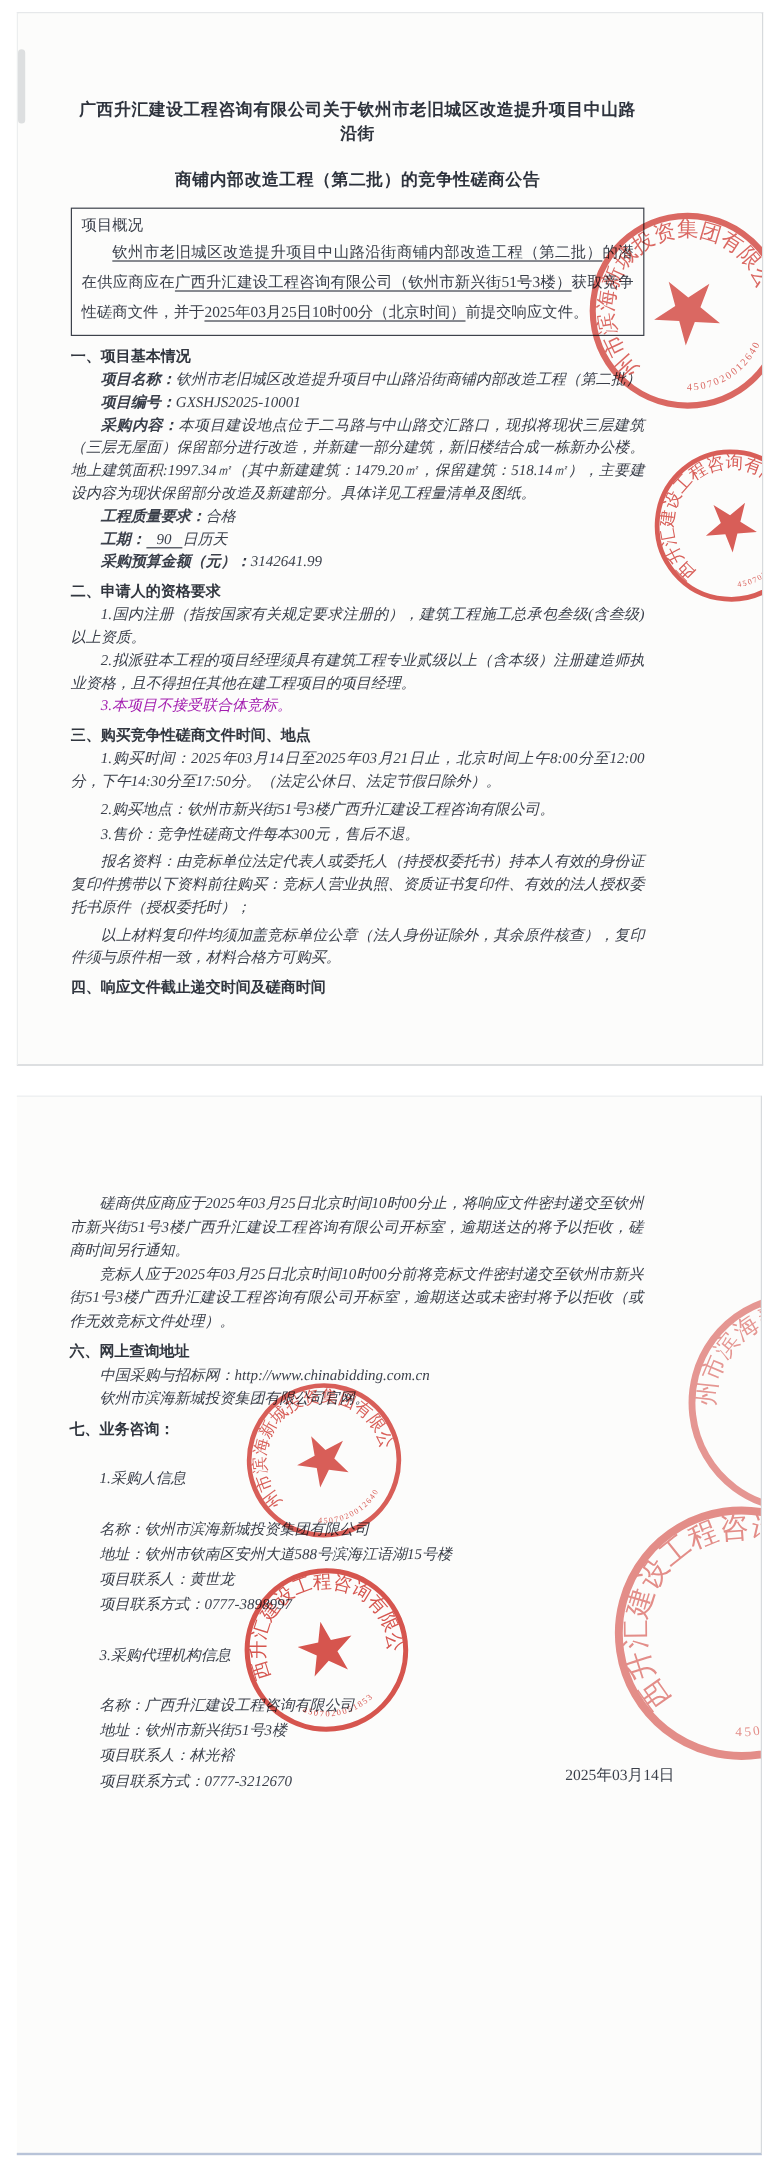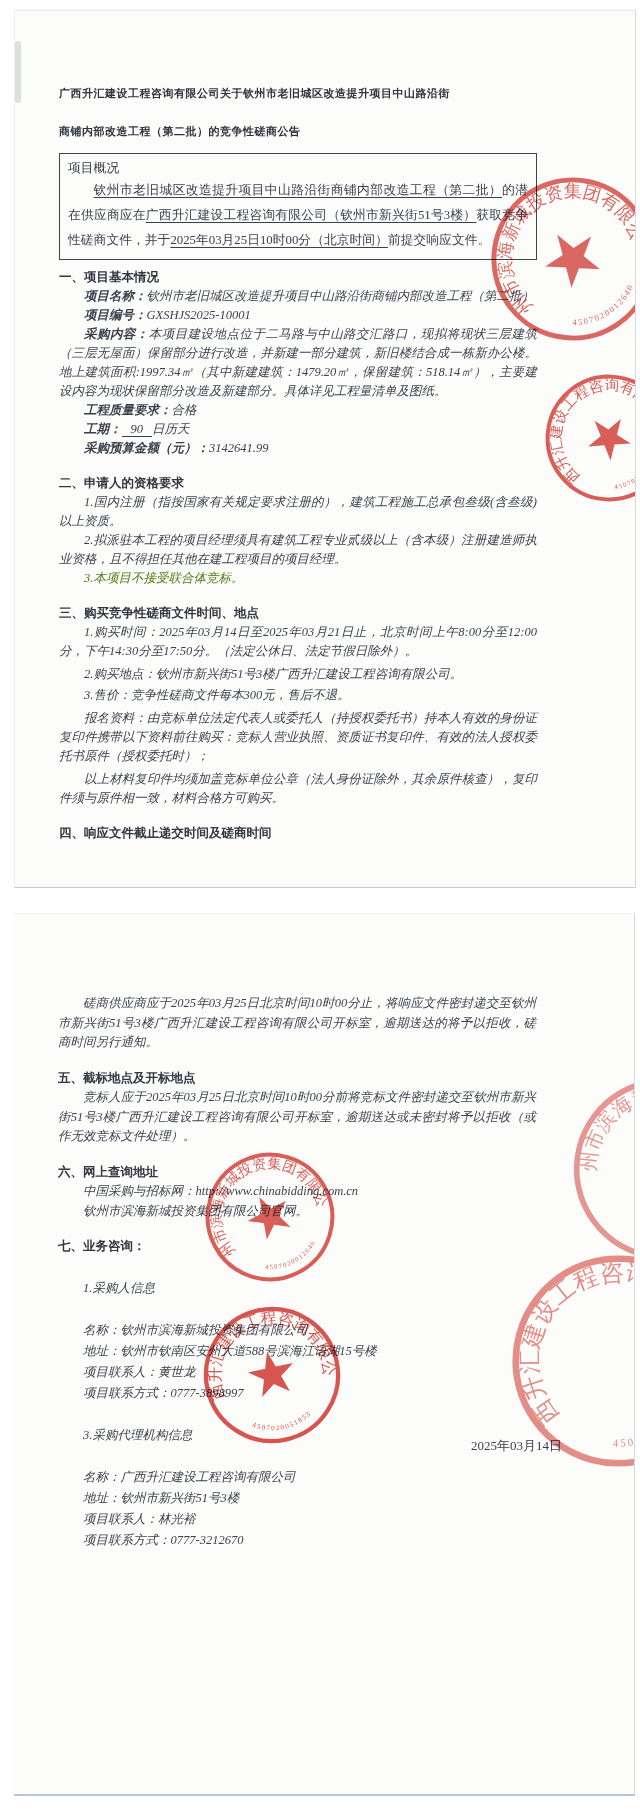--- a/index.html
+++ b/index.html
@@ -12,43 +12,43 @@
   .page{
     position:absolute;left:14px;width:620px;
     background:#fcfcfb;overflow:hidden;
     border-right:1px solid #d7dadd;
   }
   .page1{top:10px;height:876px;border-top:1px solid #e6e8ea;border-bottom:1px solid #c8ccd0;border-left:1px solid #eceeef;}
   .page2{top:913px;height:880px;border-top:1px solid #eceeef;border-bottom:2px solid #b8c3d8;}
   .content{position:absolute;left:44px;top:0;width:478px;font-size:12.5px;line-height:19px;}
   .p2content{top:0;padding-top:80px;line-height:19.5px;}
 
-  .doc-title{font-weight:bold;font-size:11px;line-height:20px;text-align:left;color:#2e333d;letter-spacing:.5px;}
+  .doc-title{font-weight:bold;font-size:14px;line-height:20px;text-align:center;color:#2e333d;letter-spacing:.5px;}
   .title1{margin-top:72px;}
   .title2{margin-top:18px;font-family:Liberation Serif, serif;}
 
   .overview-box{
     margin-top:12px;border:1.5px solid #3d424b;padding:4px 8px 6px 8px;
     font-size:12.8px;line-height:25px;
   }
   .overview-head{line-height:20px;}
   .overview-para{text-indent:2em;text-align:justify;margin:0;}
   .u{text-decoration:underline;text-underline-offset:3px;}
   .ub{border-bottom:1px solid currentColor;padding:0 9px;}
 
-  .sec-head{font-weight:bold;color:#31363f;margin-top:16px;}
+  .sec-head{font-weight:bold;color:#31363f;margin-top:6px;}
   .para{text-indent:2em;text-align:justify;margin:0;font-style:italic;}
   .lab{font-weight:bold;}
-  .muted{color:#4d7c0f;}
+  .muted{color:#a21caf;}
   .gap-s{margin-top:2px;}
   .gap-m{margin-top:4px;}
   .contact{line-height:21px;}
   .contact-sub{margin-top:21px;}
 
-  .doc-date{position:absolute;right:72px;top:523px;font-size:13px;text-align:center;}
+  .doc-date{position:absolute;right:72px;top:556px;font-size:13px;text-align:center;}
 
   .stamp{position:absolute;color:#d5433c;mix-blend-mode:multiply;pointer-events:none;}
   .stamp svg{display:block;}
 
   .artifact{position:absolute;left:0;top:30px;width:6px;height:62px;background:#b9bcbe;opacity:.45;border-radius:3px;}
 </style>
 </head>
 <body>
 
 <div class="page page1">
@@ -105,21 +105,20 @@
       <path id="arc-p1bd" d="M 55.3,163.9 A 78,78 0 0 0 144.8,163.9" fill="none"></path>
       <text font-size="10" letter-spacing="2" fill="currentColor"><textPath href="#arc-p1bd" startOffset="50%" text-anchor="middle">4507020051853</textPath></text>
     </svg>
   </div>
 </div>
 
 <div class="page page2">
   <div class="content p2content">
     <p class="para">磋商供应商应于2025年03月25日北京时间10时00分止，将响应文件密封递交至钦州市新兴街51号3楼广西升汇建设工程咨询有限公司开标室，逾期送达的将予以拒收，磋商时间另行通知。</p>
 
-    <div class="sec-head">五、截标地点及开标地点</div>
     <p class="para">竞标人应于2025年03月25日北京时间10时00分前将竞标文件密封递交至钦州市新兴街51号3楼广西升汇建设工程咨询有限公司开标室，逾期送达或未密封将予以拒收（或作无效竞标文件处理）。</p>
 
     <div class="sec-head">六、网上查询地址</div>
     <div class="para"><span>中国采购与招标网：</span><span>http://www.chinabidding.com.cn</span></div>
     <div class="para">钦州市滨海新城投资集团有限公司官网。</div>
 
     <div class="sec-head">七、业务咨询：</div>
 
     <div class="para contact contact-sub">1.采购人信息</div>
     <div class="para contact contact-sub"><span>名称：</span><span>钦州市滨海新城投资集团有限公司</span></div>

